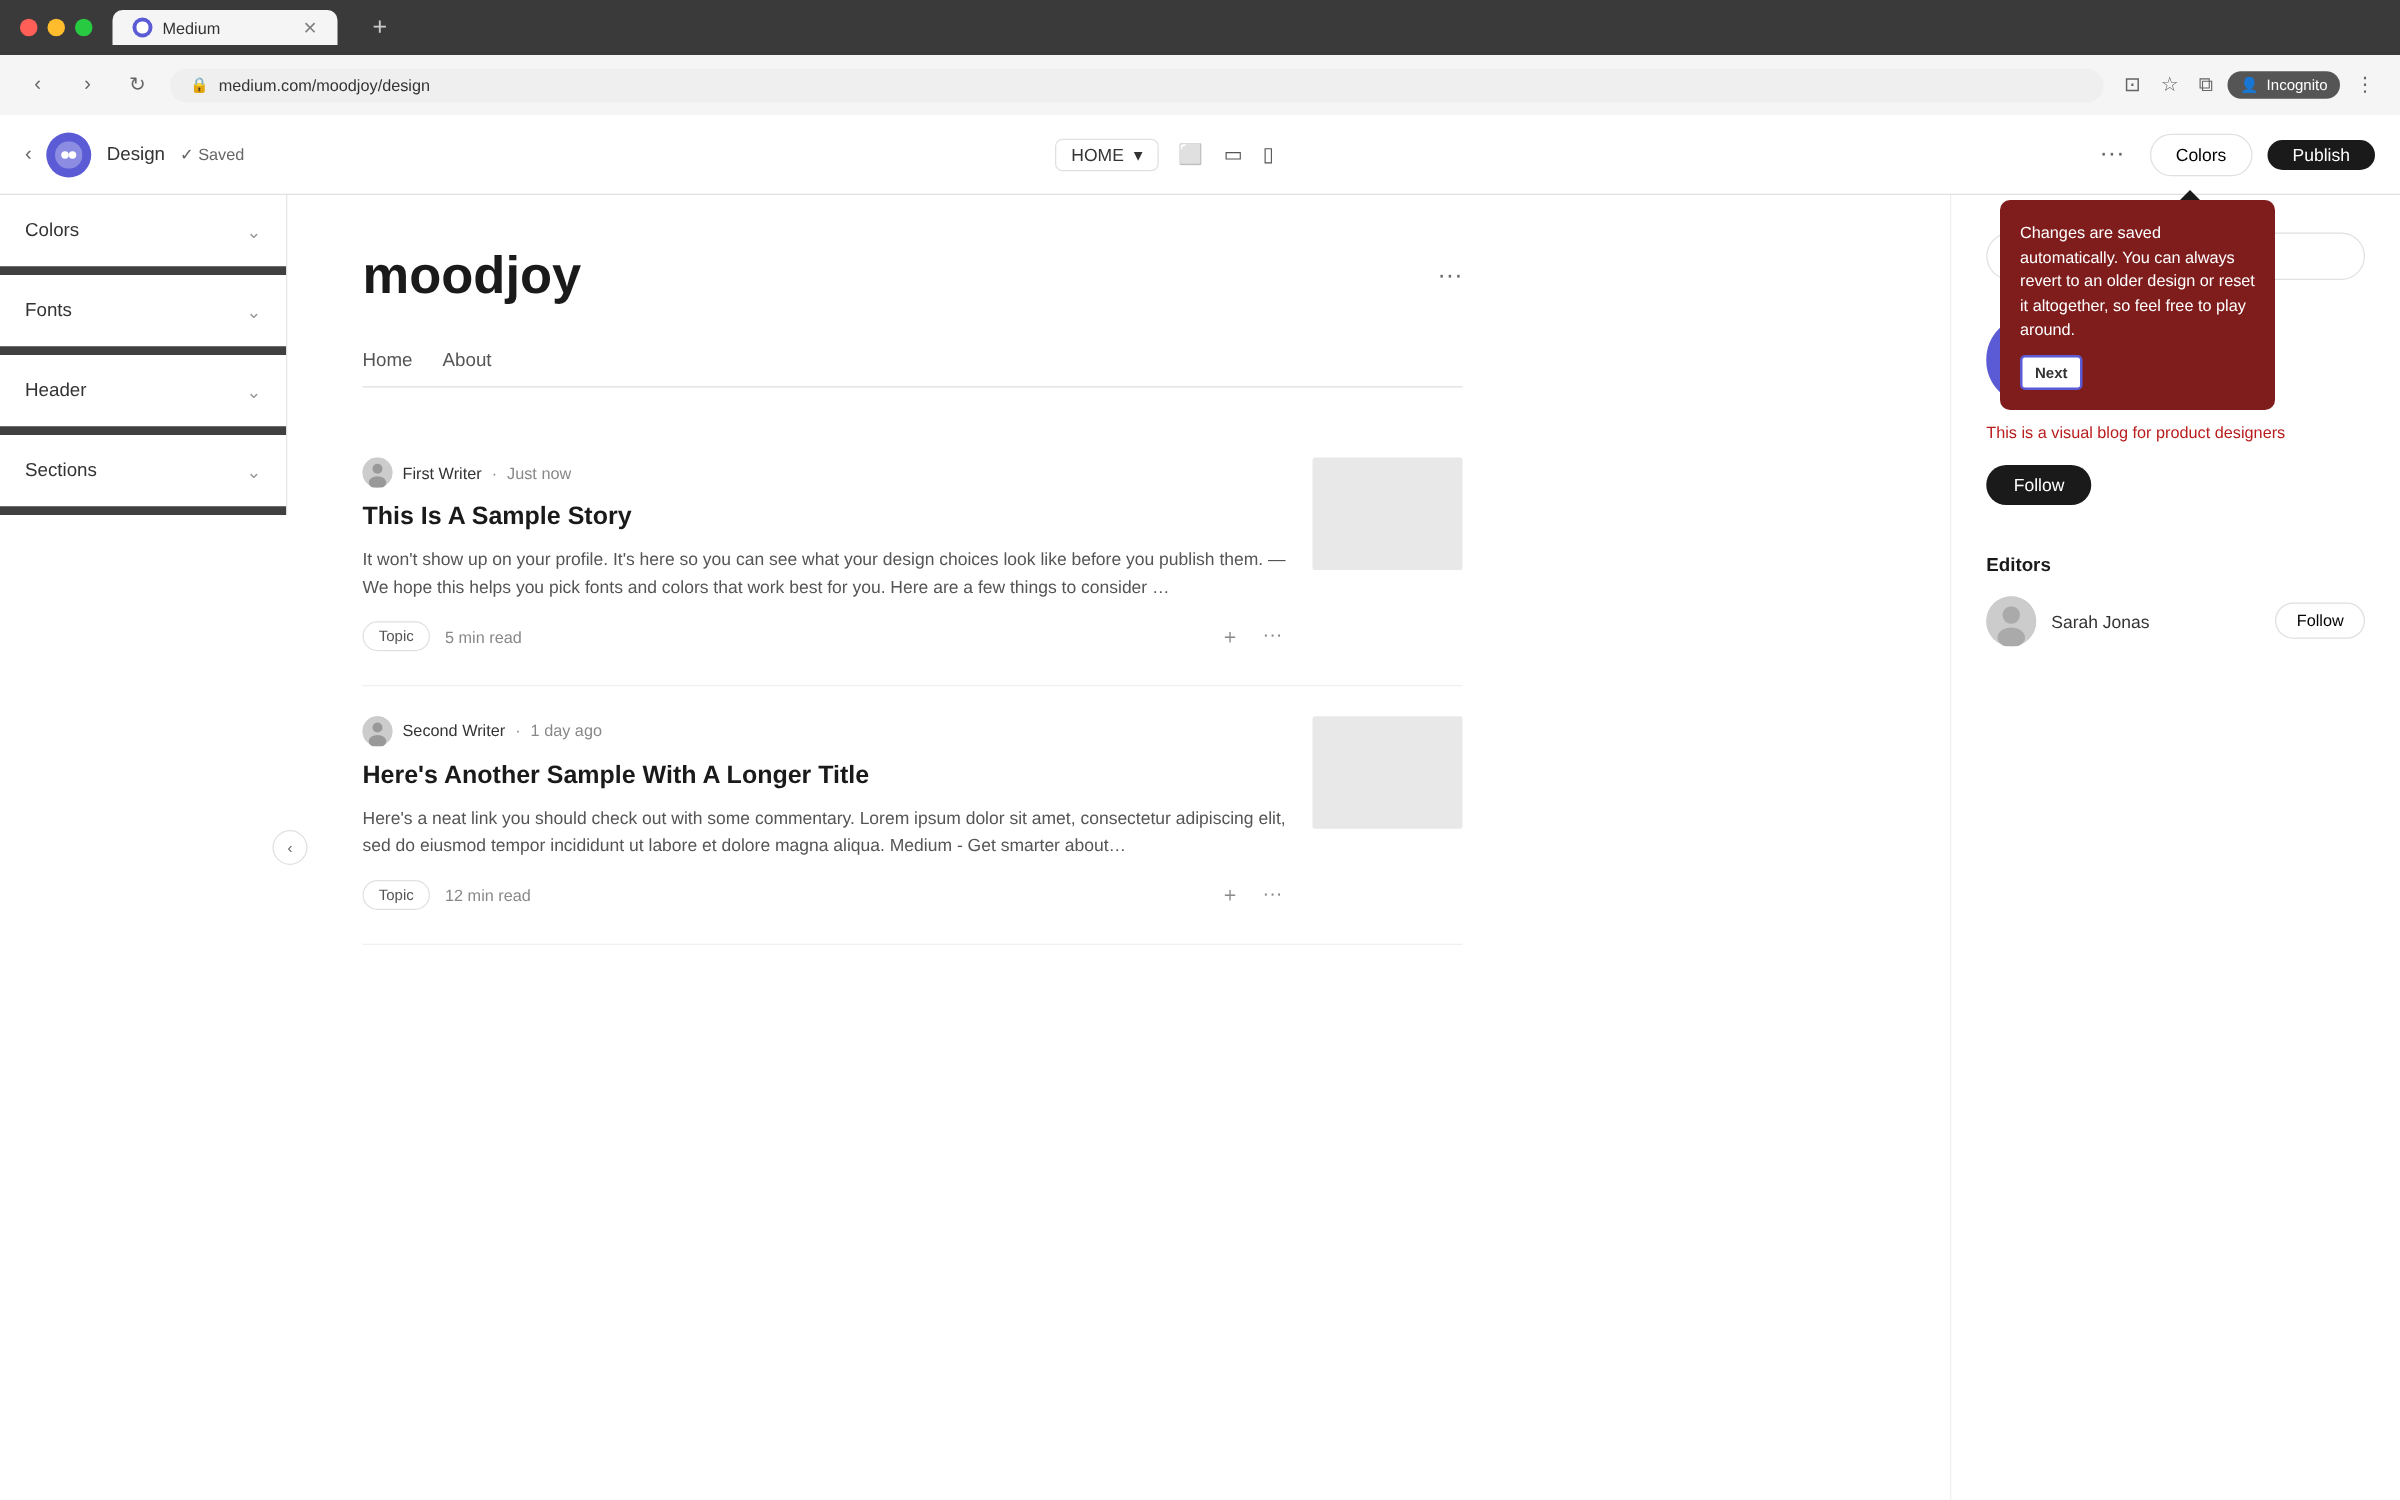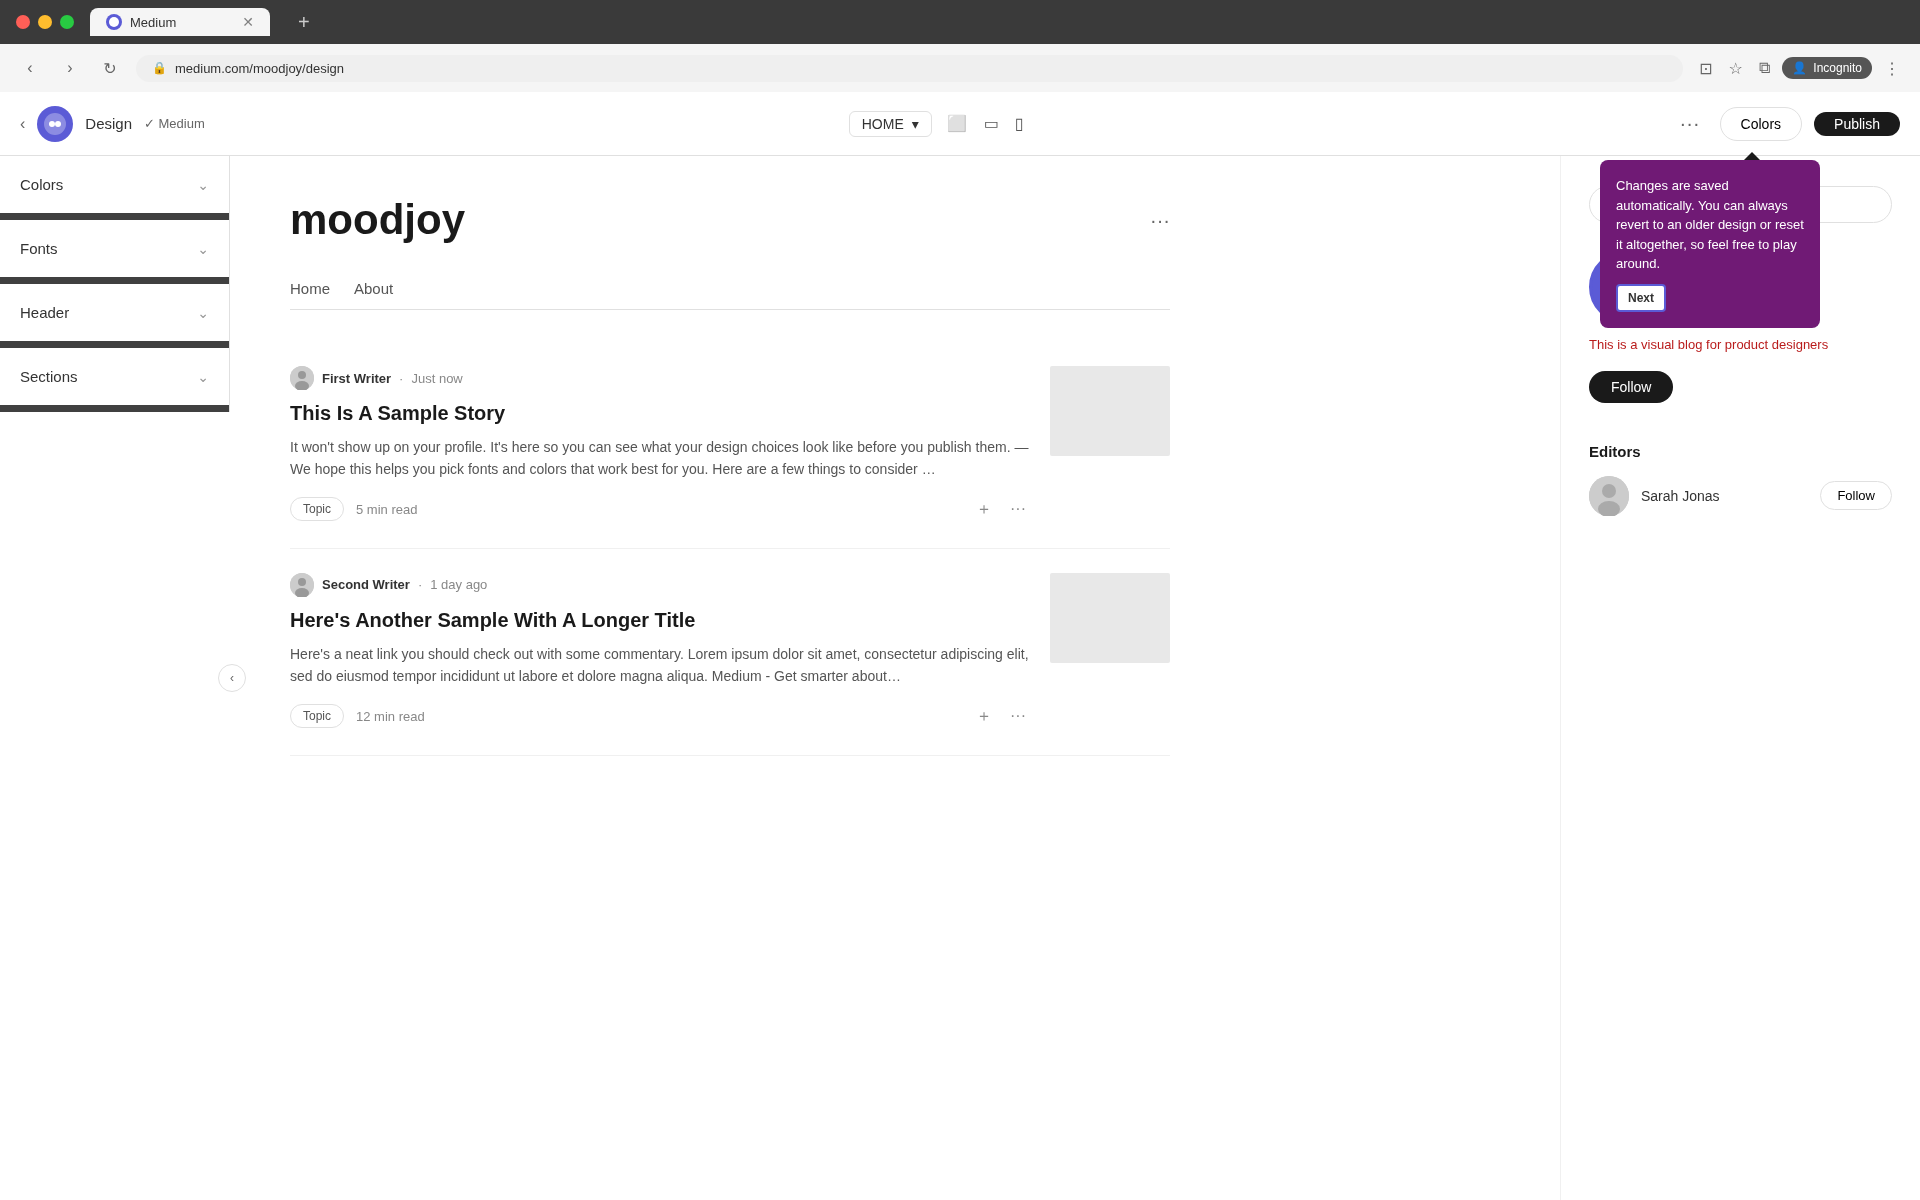--- a/index.html
+++ b/index.html
@@ -38,21 +38,21 @@
     .header-center { display: flex; align-items: center; gap: 12px; margin: 0 auto; }
     .view-selector { display: flex; align-items: center; border: 1px solid #e0e0e0; border-radius: 6px; padding: 4px 12px; gap: 8px; cursor: pointer; font-size: 14px; color: #333; }
     .view-icons { display: flex; gap: 8px; align-items: center; }
     .view-icon-btn { background: none; border: none; cursor: pointer; color: #555; font-size: 16px; padding: 4px; }
     .header-right { display: flex; align-items: center; gap: 12px; }
     .more-btn { background: none; border: none; cursor: pointer; font-size: 20px; color: #666; padding: 4px 8px; }
     .cancel-btn { background: white; border: 1px solid #e0e0e0; border-radius: 20px; padding: 8px 20px; font-size: 14px; cursor: pointer; }
     .publish-btn { background: #1a1a1a; color: white; border: none; border-radius: 20px; padding: 4px 20px; font-size: 14px; cursor: pointer; font-weight: 500; }
 
     
-    .tooltip-popup { position: absolute; top: 68px; right: 100px; background: #701a75; color: white; border-radius: 8px; padding: 16px; width: 220px; font-size: 13px; line-height: 1.5; z-index: 100; }
+    .tooltip-popup { position: absolute; top: 68px; right: 100px; background: #7f1d1d; color: white; border-radius: 8px; padding: 16px; width: 220px; font-size: 13px; line-height: 1.5; z-index: 100; }
     .tooltip-popup::before { content: ''; position: absolute; top: -8px; right: 60px; width: 0; height: 0; border-left: 8px solid transparent; border-right: 8px solid transparent; border-bottom: 8px solid #1a1a1a; }
     .tooltip-next-btn { display: inline-block; background: white; color: #333; border-radius: 4px; padding: 3px 10px; font-size: 12px; font-weight: 600; margin-top: 10px; cursor: pointer; border: 2px solid #5b5bd6; }
 
     
     .main-layout { display: flex; flex: 1; overflow: hidden; }
 
     
     .sidebar { width: 230px; border-right: 1px solid #e0e0e0; background: white; flex-shrink: 0; overflow-y: auto; }
     .sidebar-section { border-bottom: 7px solid #404040; }
     .sidebar-item { display: flex; align-items: center; justify-content: space-between; padding: 20px 20px; cursor: pointer; }
@@ -71,21 +71,21 @@
 
     
     .pub-nav { display: flex; gap: 24px; padding: 12px 0; border-bottom: 1px solid #e0e0e0; margin-bottom: 32px; }
     .pub-nav-item { font-size: 15px; color: #555; cursor: pointer; text-decoration: none; }
 
     
     .article-card { display: flex; align-items: flex-start; gap: 20px; padding: 24px 0; border-bottom: 1px solid #f0f0f0; }
     .article-body { flex: 1; }
     .article-meta { display: flex; align-items: center; gap: 8px; margin-bottom: 10px; }
     .author-avatar { width: 24px; height: 24px; border-radius: 50%; background: #ccc; display: flex; align-items: center; justify-content: center; }
-    .author-name { font-size: 13px; color: #333; font-weight: 700; }
+    .author-name { font-size: 13px; color: #333; font-weight: 400; }
     .article-time { font-size: 13px; color: #888; }
     .article-title { font-size: 20px; font-weight: 700; color: #1a1a1a; margin-bottom: 10px; line-height: 1.3; }
     .article-excerpt { font-size: 14px; color: #555; line-height: 1.6; margin-bottom: 14px; }
     .article-footer { display: flex; align-items: center; gap: 12px; }
     .topic-tag { border: 1px solid #e0e0e0; border-radius: 20px; padding: 4px 12px; font-size: 12px; color: #555; cursor: pointer; }
     .read-time { font-size: 13px; color: #888; }
     .article-actions { display: flex; gap: 10px; margin-left: auto; }
     .action-btn { background: none; border: none; cursor: pointer; color: #888; font-size: 16px; padding: 4px; }
     .article-thumbnail { width: 120px; height: 90px; background: #e8e8e8; flex-shrink: 0; border-radius: 2px; }
 
@@ -157,21 +157,21 @@
     <div class="header-left">
       <button class="back-btn">‹</button>
       <div class="logo-icon">
         <svg width="22" height="22" viewBox="0 0 22 22">
             <circle cx="11" cy="11" r="11" fill="white" opacity="0.3"></circle>
             <circle cx="8" cy="11" r="3" fill="white"></circle>
             <circle cx="14" cy="11" r="3" fill="white"></circle>
           </svg>
       </div>
       <span class="site-name">Design</span>
-      <span class="saved-badge">✓ Medium</span>
+      <span class="saved-badge">✓ Saved</span>
     </div>
     <div class="header-center">
       <div class="view-selector">
         <span>HOME</span>
         <span>▾</span>
       </div>
       <div class="view-icons">
         <button class="view-icon-btn">⬜</button>
         <button class="view-icon-btn">▭</button>
         <button class="view-icon-btn">▯</button>

